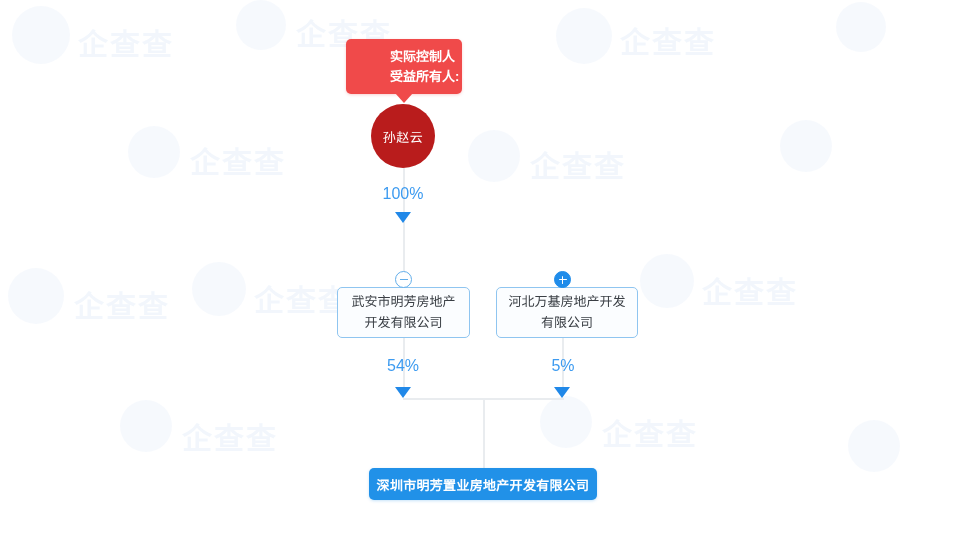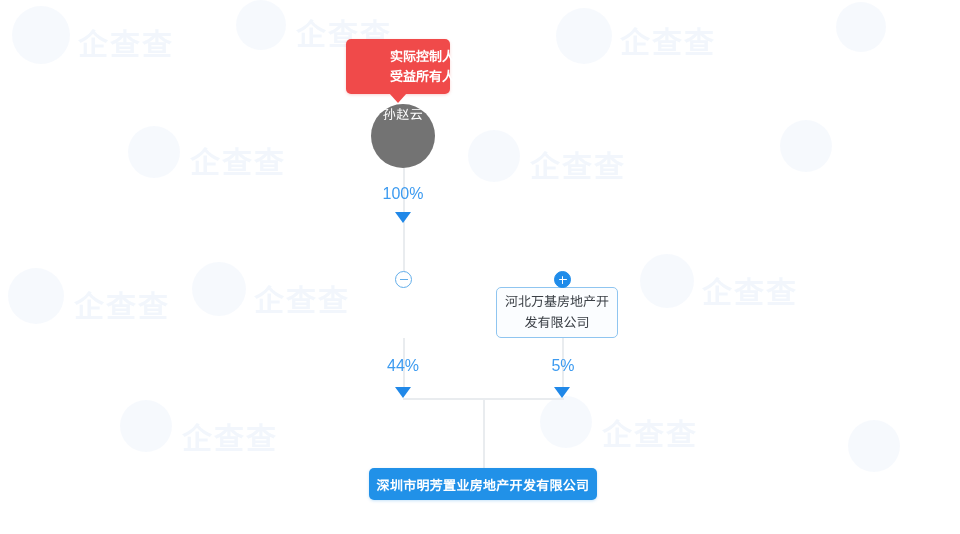--- a/index.html
+++ b/index.html
@@ -97,23 +97,24 @@
     height: 0;
     border-left: 9px solid transparent;
     border-right: 9px solid transparent;
     border-top: 10px solid #f04a4a;
   }
 
   
   .person-node {
     position: absolute;
     border-radius: 50%;
-    background: #737373;
+    background: #b91c1c;
     color: #ffffff;
     display: flex;
+    align-items: center;
     justify-content: center;
     font-size: 13px;
     font-weight: 400;
     letter-spacing: .5px;
     box-sizing: border-box;
   }
 
   
   .node-box {
     position: absolute;
@@ -233,48 +234,51 @@
   <div class="wm" style="left:602px; top:410px;">企查查</div>
 
   <div class="wm-badge" style="left:848px; top:420px; width:52px; height:52px;"></div>
 
   <div class="vline" style="left:403px; top:166px; height:112px;"></div>
   <div class="arrow-down" style="left:395px; top:212px;"></div>
   <div class="edge-label" style="left:373px; top:185px; width:60px;">100%</div>
 
   <div class="vline" style="left:403px; top:338px; height:58px;"></div>
   <div class="arrow-down" style="left:395px; top:387px;"></div>
-  <div class="edge-label" style="left:375px; top:357px; width:56px;">44%</div>
+  <div class="edge-label" style="left:375px; top:357px; width:56px;">54%</div>
 
   <div class="vline" style="left:562px; top:338px; height:58px;"></div>
   <div class="arrow-down" style="left:554px; top:387px;"></div>
   <div class="edge-label" style="left:535px; top:357px; width:56px;">5%</div>
 
   <div class="hline" style="left:403px; top:398px; width:161px;"></div>
   <div class="vline" style="left:483px; top:398px; height:70px;"></div>
 
-  <div class="badge-red" style="left:346px; top:39px; width:104px;padding-left:44px;">
+  <div class="badge-red" style="left:346px; top:39px; width:116px;padding-left:44px;">
     <span class="ln">实际控制人</span>
     <span class="ln">受益所有人: 68%</span>
     <span class="tail"></span>
   </div>
 
   <div class="person-node" style="left:371px; top:104px; width:64px; height:64px;">
     <span>孙赵云</span>
   </div>
 
   <div class="toggle minus" style="left:395px; top:271px;">
     <span class="bar-h"></span>
   </div>
+  <div class="node-box" style="left:337px; top:287px; width:133px; height:51px;">
+    <span class="txt">武安市明芳房地产开发有限公司</span>
+  </div>
 
   <div class="toggle plus" style="left:554px; top:271px;">
     <span class="bar-h"></span>
     <span class="bar-v"></span>
   </div>
-  <div class="node-box" style="left:496px; top:287px; width:122px; height:51px;">
+  <div class="node-box" style="left:496px; top:287px; width:142px; height:51px;">
     <span class="txt">河北万基房地产开发有限公司</span>
   </div>
 
   <div class="node-target" style="left:369px; top:468px; width:228px; height:32px;">
     <span>深圳市明芳置业房地产开发有限公司</span>
   </div>
 
 </div>
 
 </body></html>

